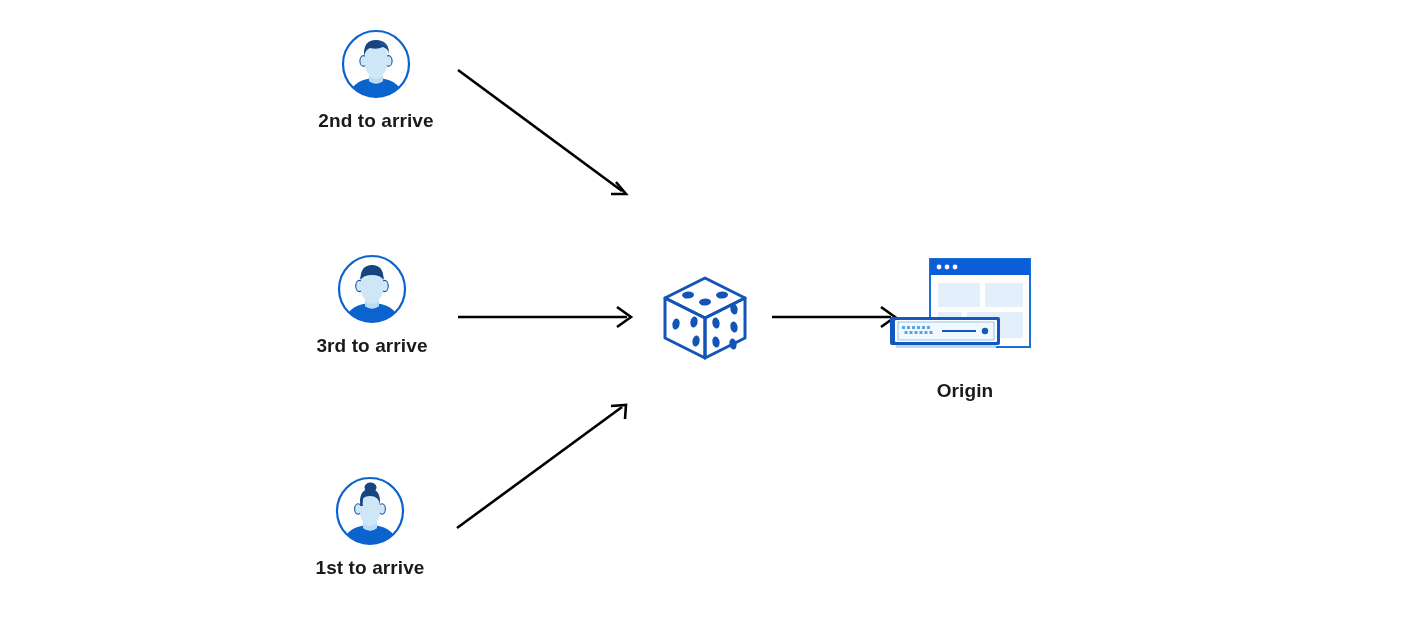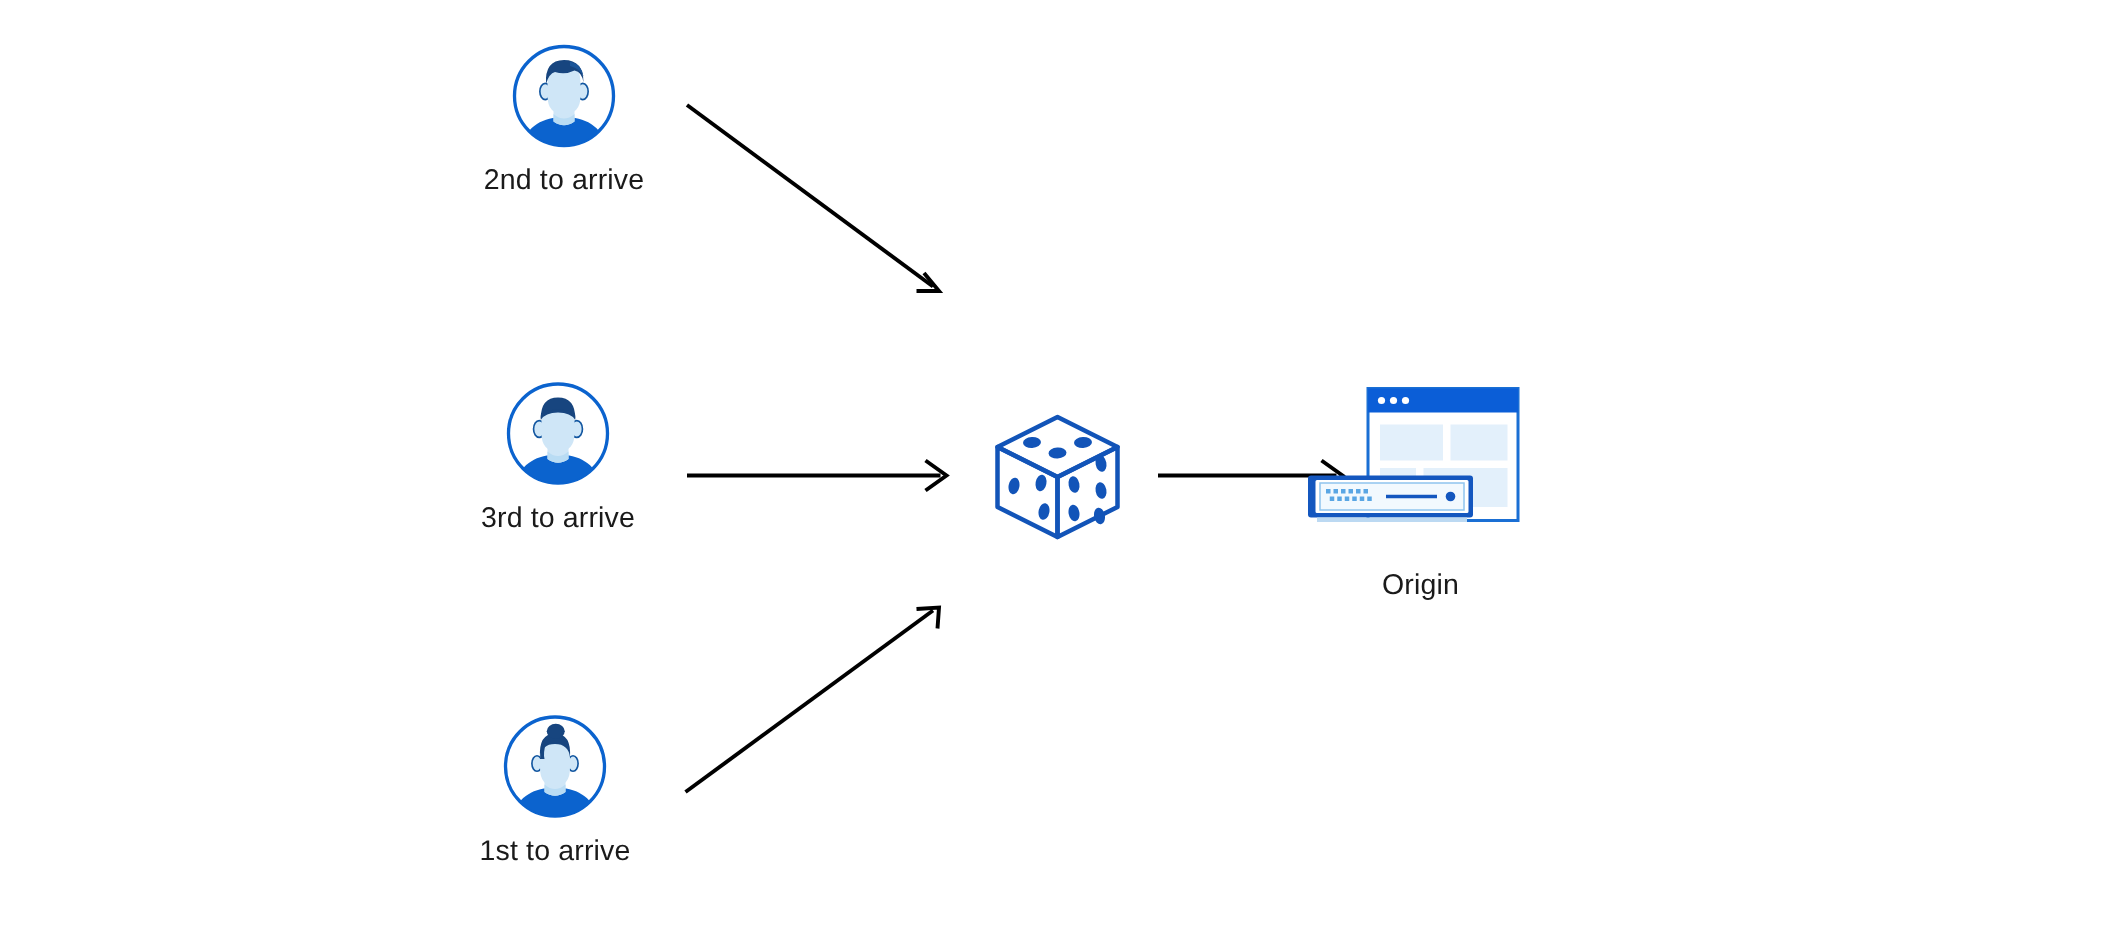--- a/index.html
+++ b/index.html
@@ -16,20 +16,21 @@
     width: 1405px;
     height: 633px;
     background: #ffffff;
     overflow: hidden;
   }
   .node {
     position: absolute;
     display: flex;
     flex-direction: column;
     align-items: center;
+    font-weight: bold;
   }
   .node-label {
     font-size: 19px;
     color: #1a1a1a;
     line-height: 1.2;
     white-space: nowrap;
     margin-top: 10px;
     letter-spacing: 0.1px;
   }
   .icon-wrap {
@@ -183,21 +184,21 @@
           <ellipse cx="84" cy="47" rx="3.6" ry="5.6" transform="rotate(-10 84 47)"></ellipse>
           <ellipse cx="66" cy="61" rx="3.6" ry="5.6" transform="rotate(-10 66 61)"></ellipse>
           <ellipse cx="84" cy="65" rx="3.6" ry="5.6" transform="rotate(-10 84 65)"></ellipse>
           <ellipse cx="66" cy="80" rx="3.6" ry="5.6" transform="rotate(-10 66 80)"></ellipse>
           <ellipse cx="83" cy="82" rx="3.6" ry="5.6" transform="rotate(-10 83 82)"></ellipse>
         </g>
       </svg>
     </span>
   </div>
 
-  <div class="node origin-node" style="left:862px; top:255px;">
+  <div class="node origin-node" style="left:880px; top:255px;">
     <span class="icon-wrap">
       <svg width="170" height="115" viewBox="0 0 170 115">
 
         <g>
           <rect x="50" y="4" width="100" height="88" fill="#ffffff" stroke="#1a6fd4" stroke-width="2"></rect>
           <rect x="50" y="4" width="100" height="16" fill="#0b5ed7"></rect>
           <circle cx="59" cy="12" r="2.4" fill="#ffffff"></circle>
           <circle cx="67" cy="12" r="2.4" fill="#ffffff"></circle>
           <circle cx="75" cy="12" r="2.4" fill="#ffffff"></circle>
 

